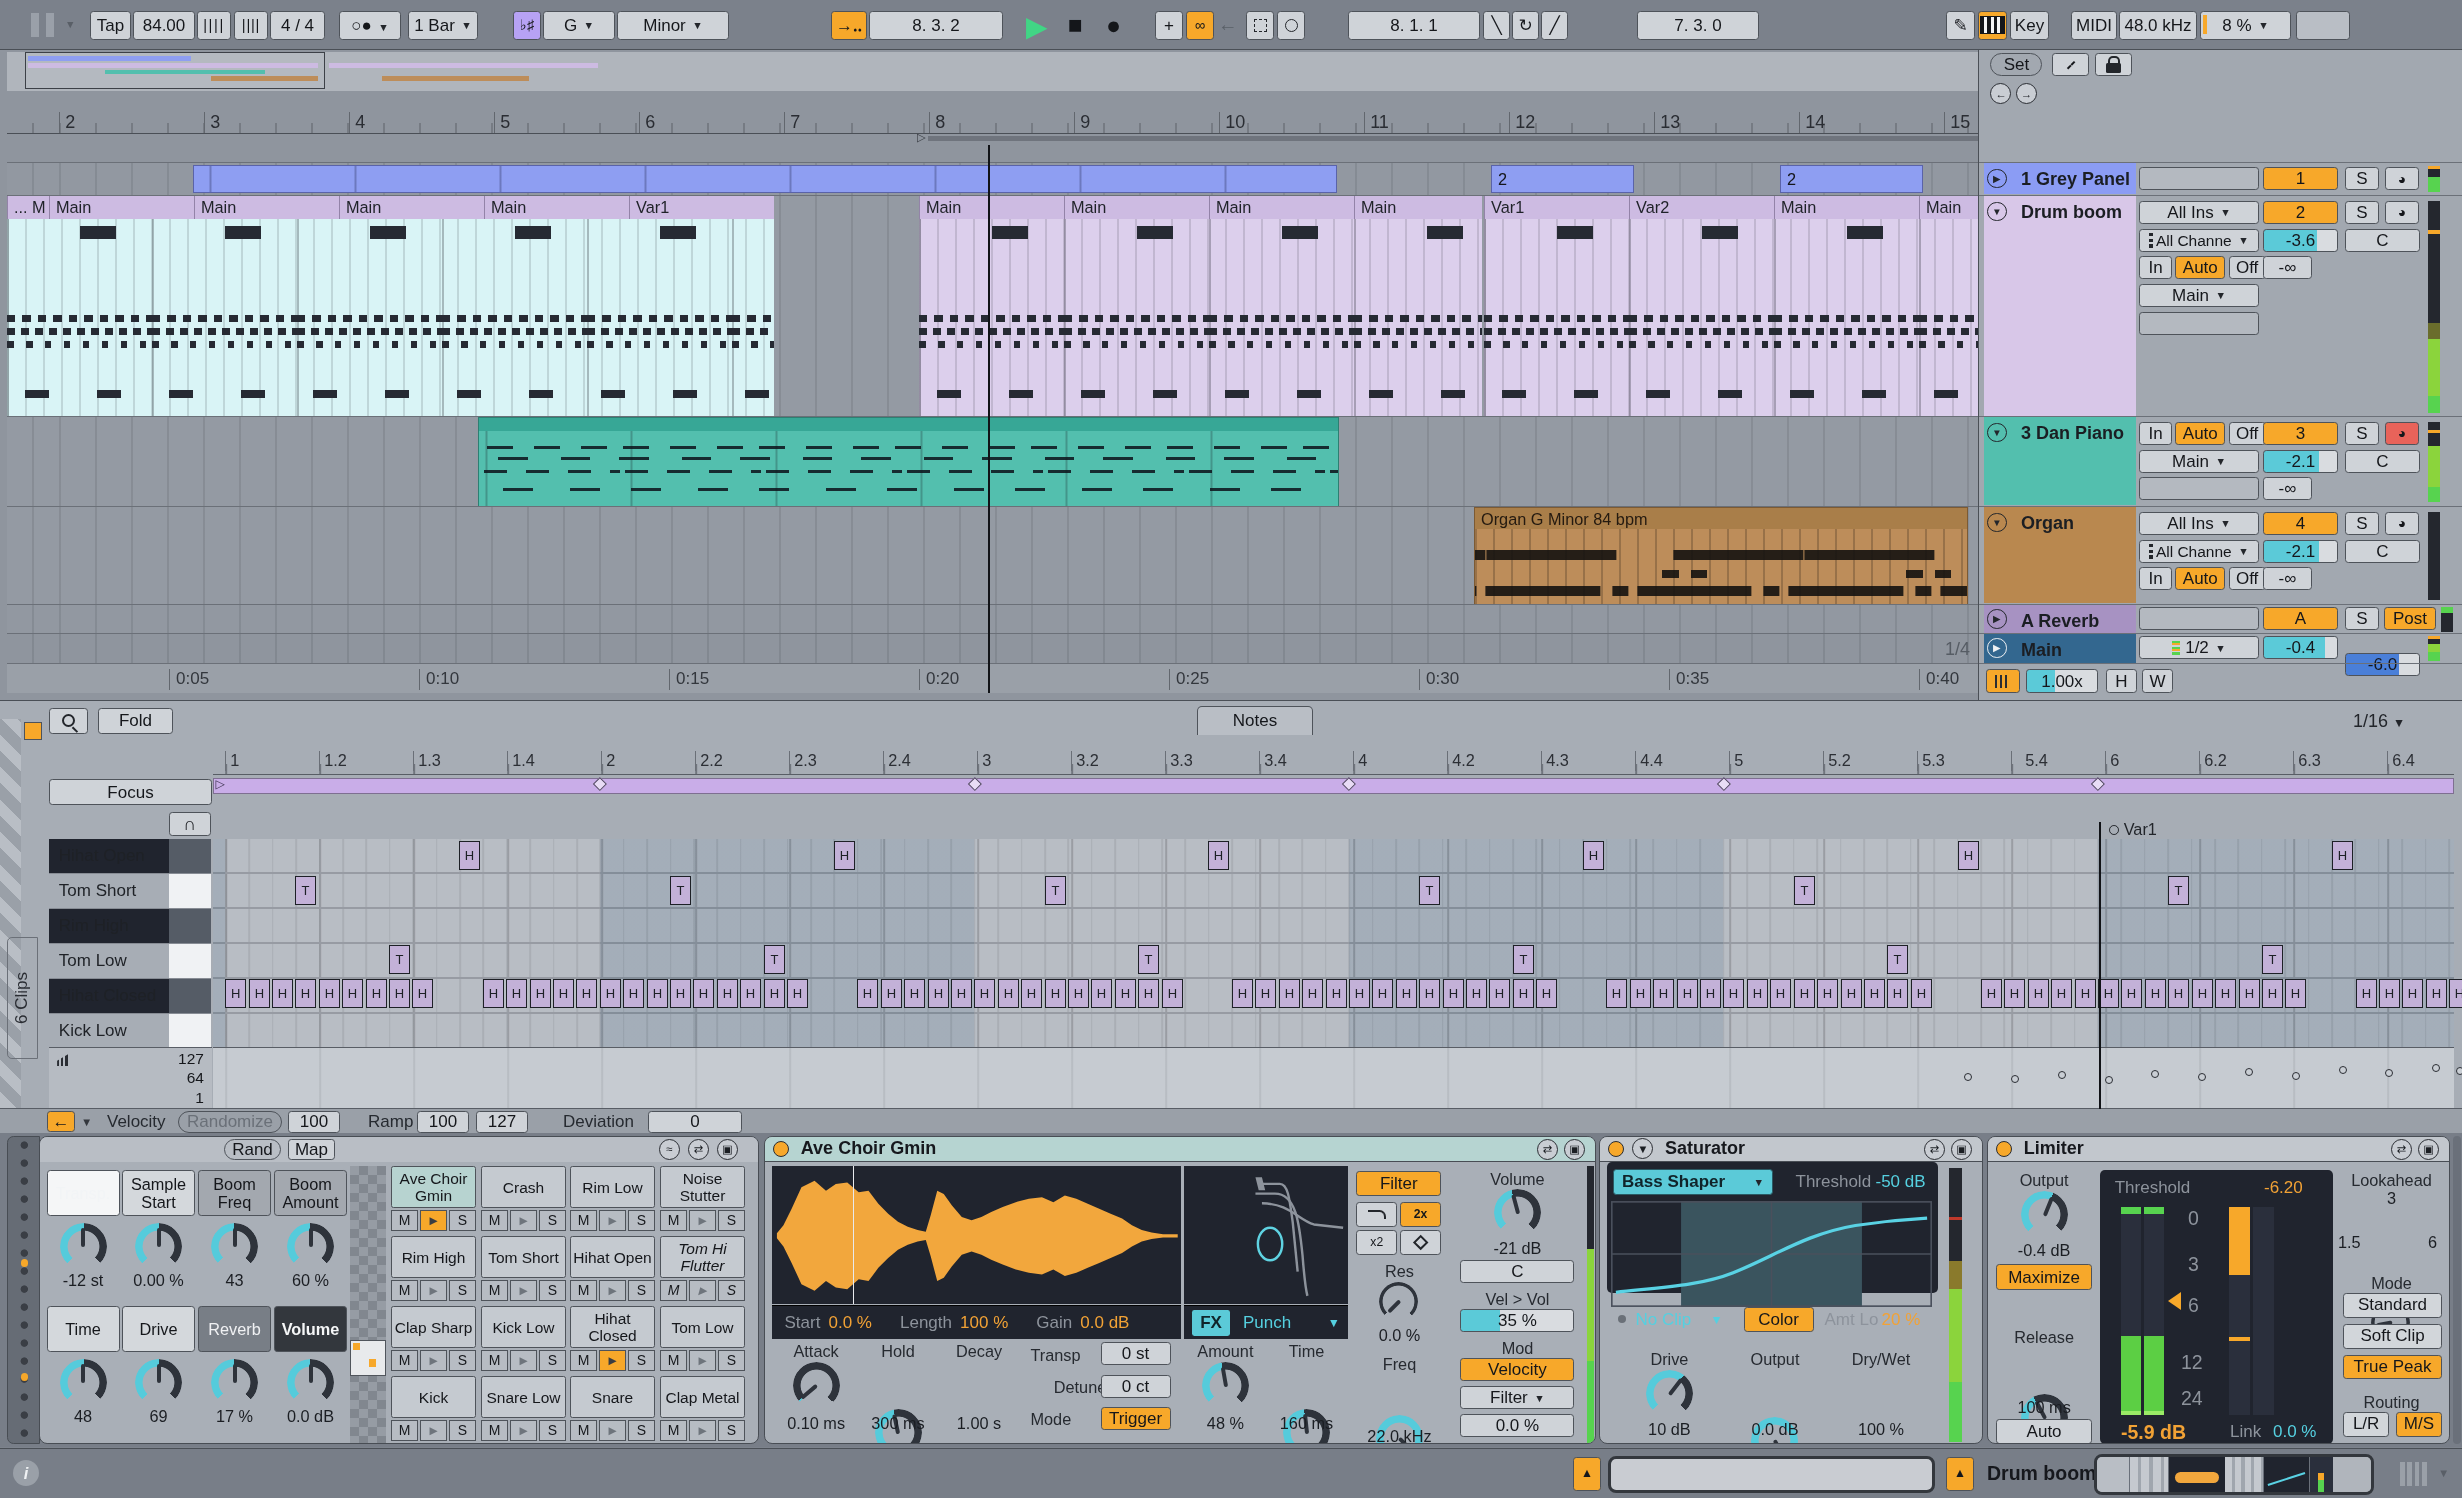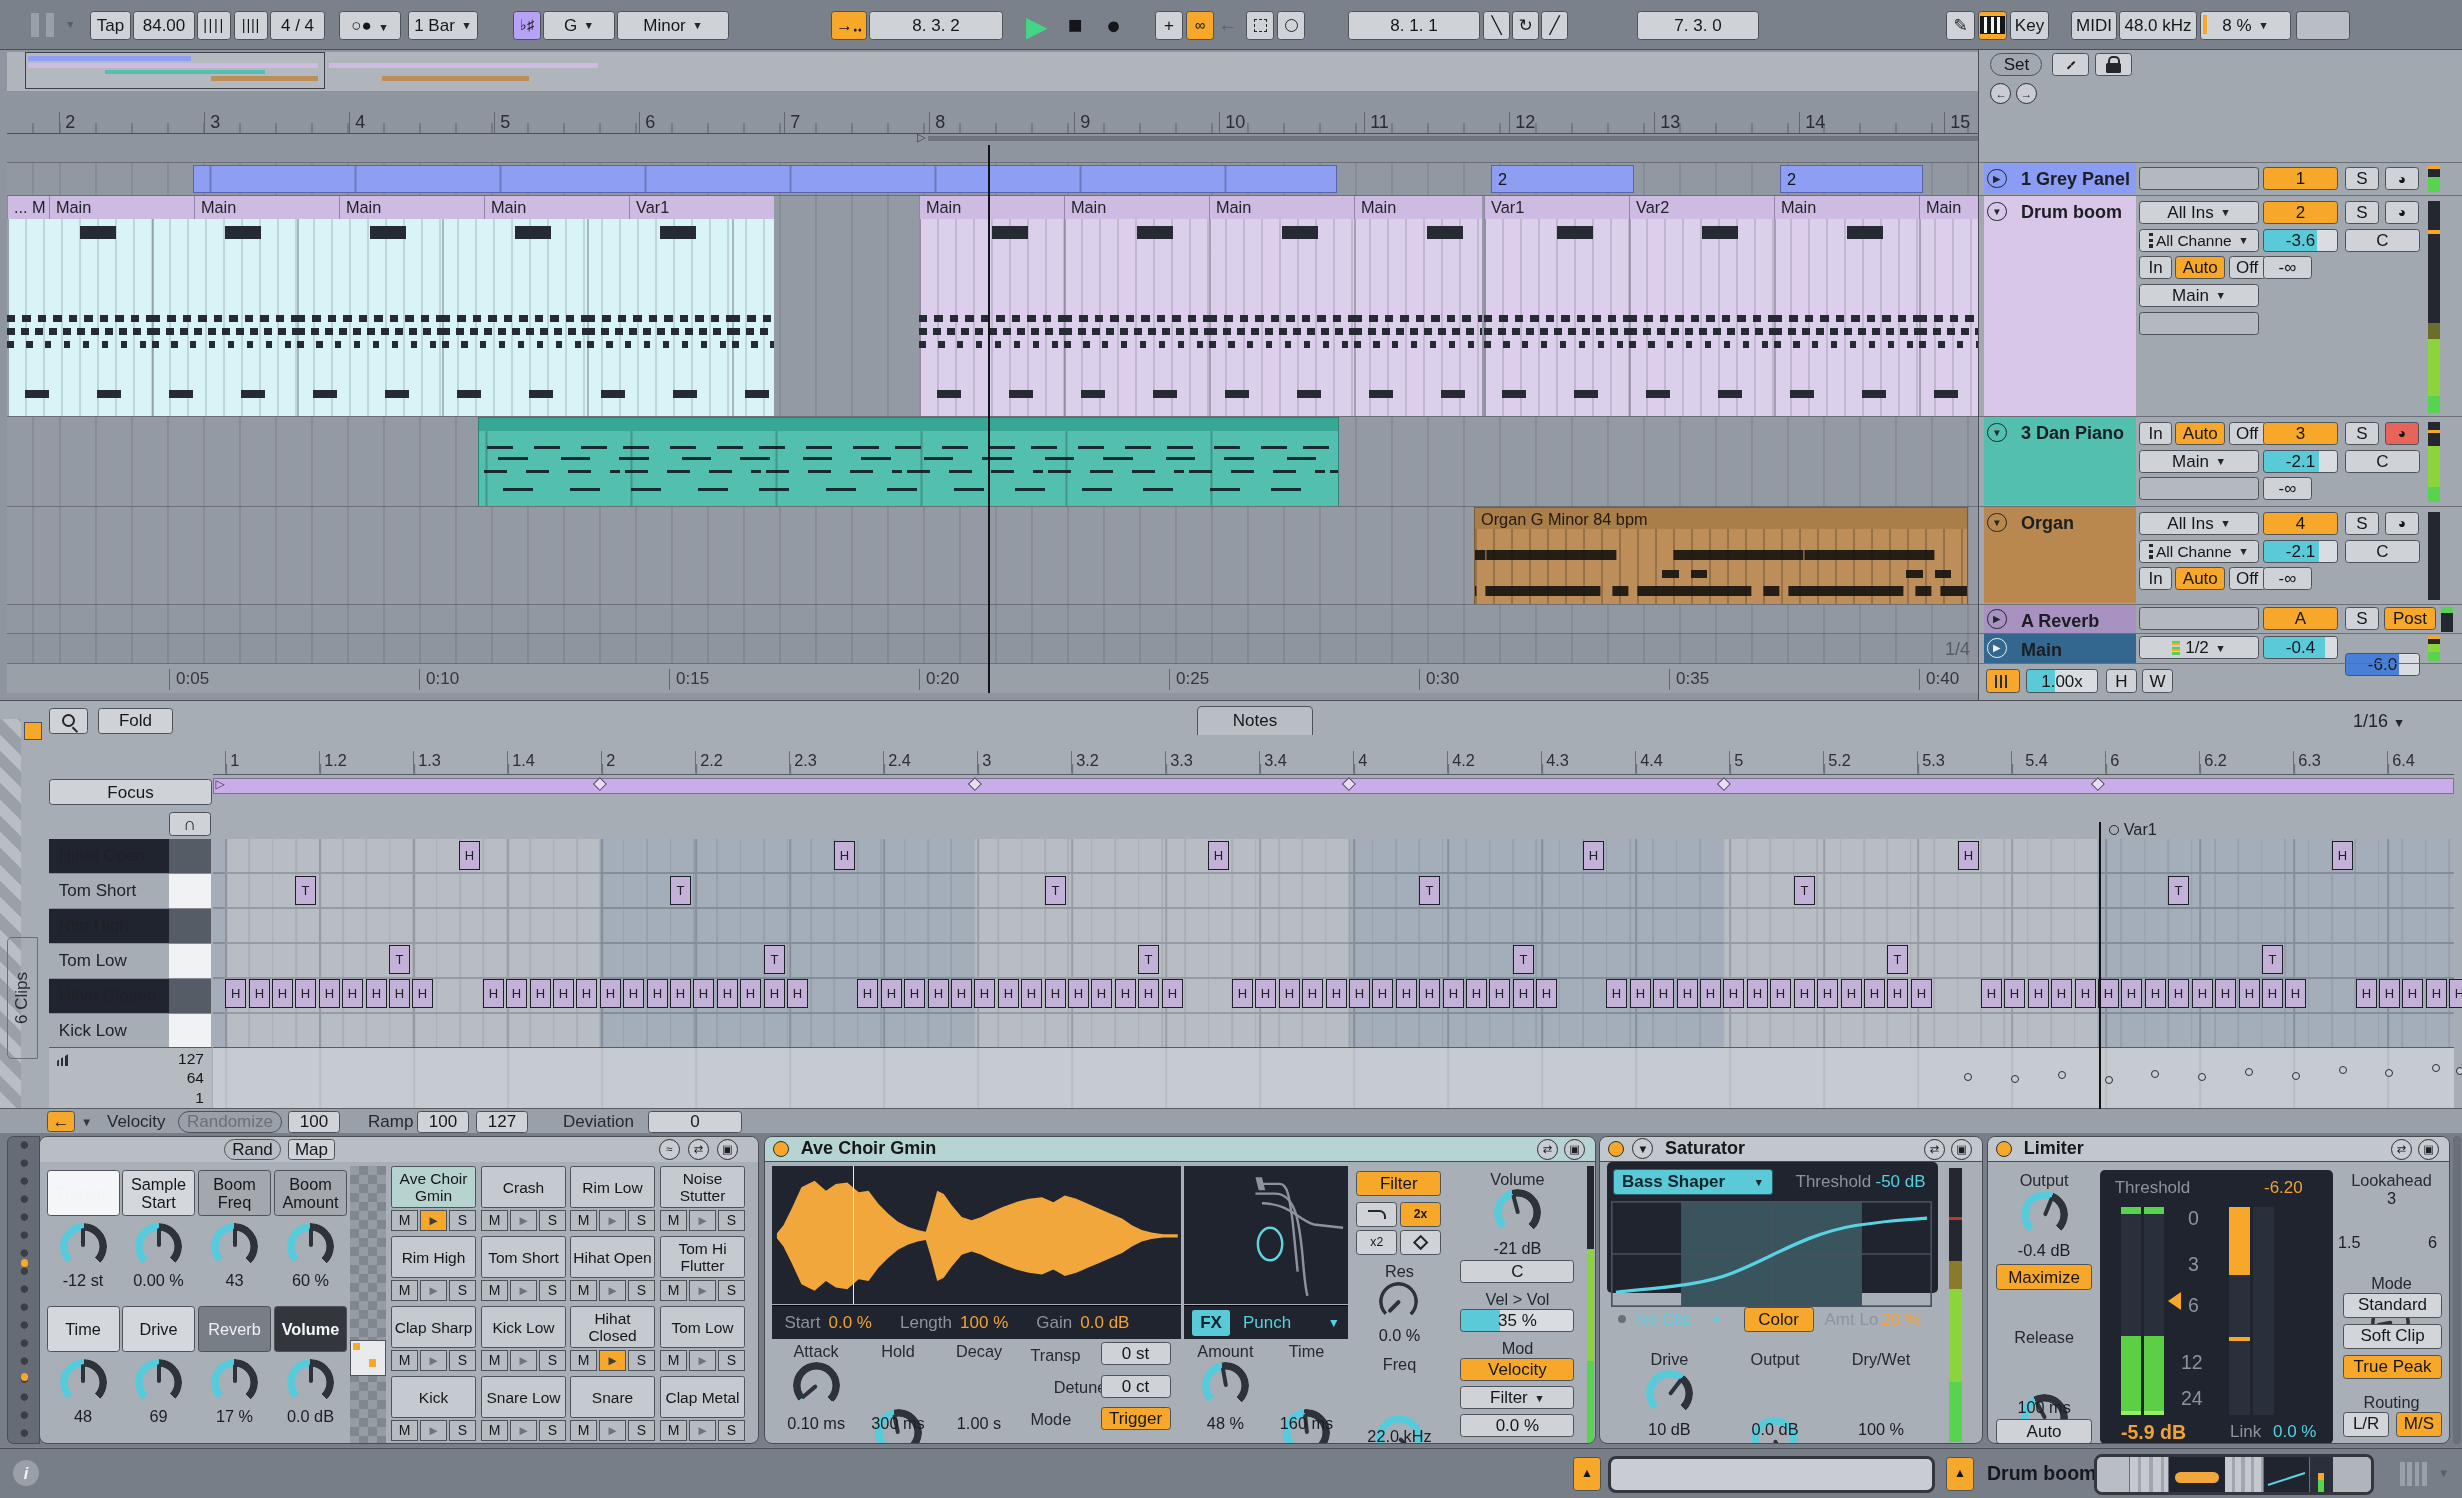--- a/index.html
+++ b/index.html
@@ -836,21 +836,21 @@
           </div>
         </div>
           <div class="pad" style="left: 530px; top: 99px;">
           <div class="plabel">Hihat Open</div>
           <div class="pmps">
             <div>M</div>
             <div class="pplay"></div>
             <div style="margin-right:0">S</div>
           </div>
         </div>
-          <div class="pad" style="left: 620px; top: 99px;">
+          <div class="pad" style="left: 620px; top: 99px; font-style: italic;">
           <div class="plabel">Tom Hi Flutter</div>
           <div class="pmps">
             <div>M</div>
             <div class="pplay"></div>
             <div style="margin-right:0">S</div>
           </div>
         </div>
           <div class="pad" style="left: 351px; top: 169px;">
           <div class="plabel">Clap Sharp</div>
           <div class="pmps">

